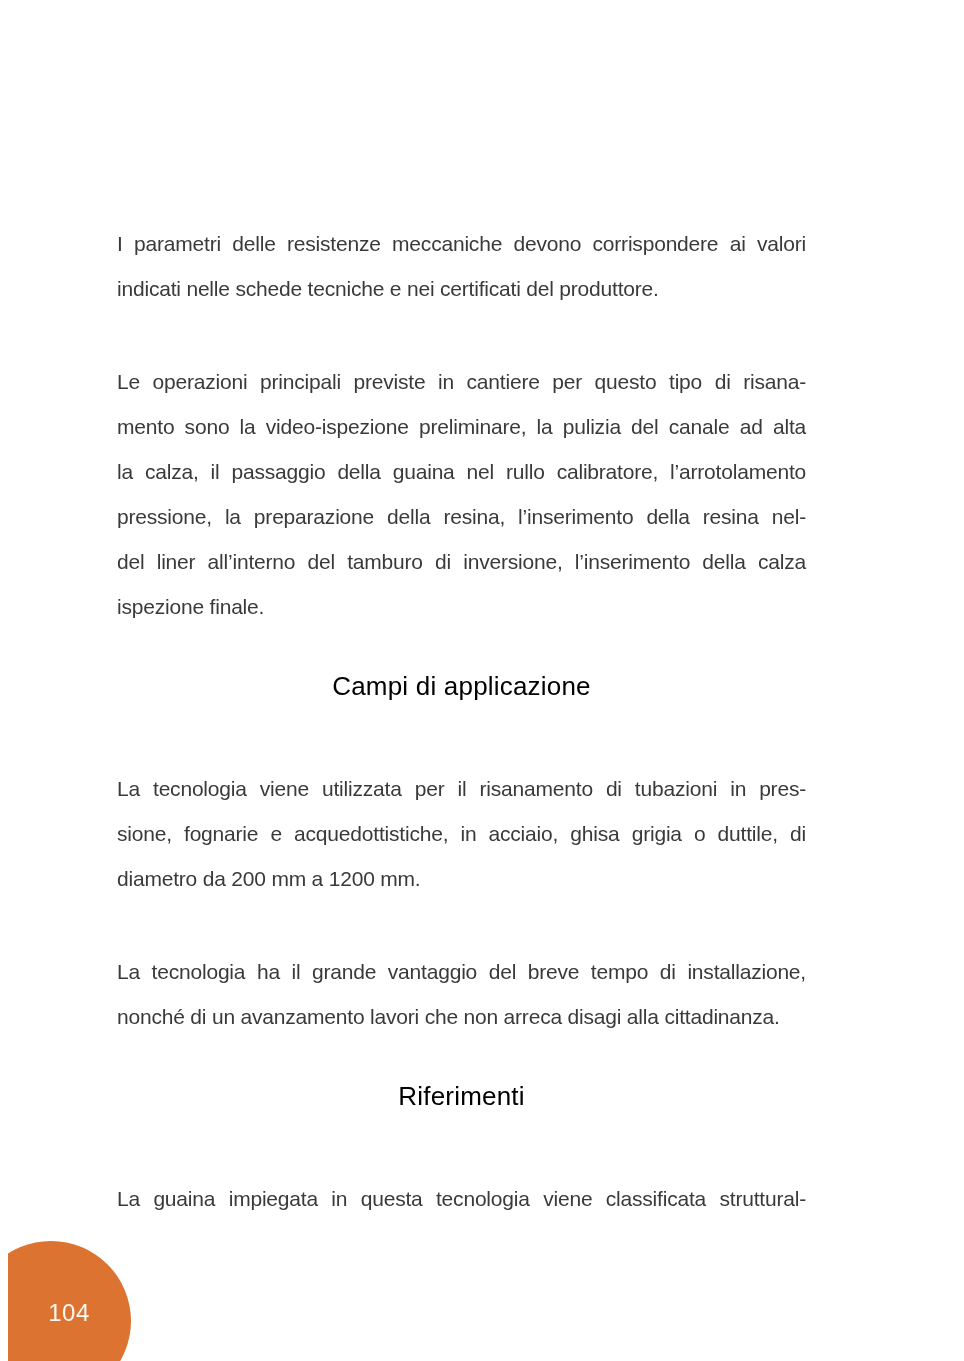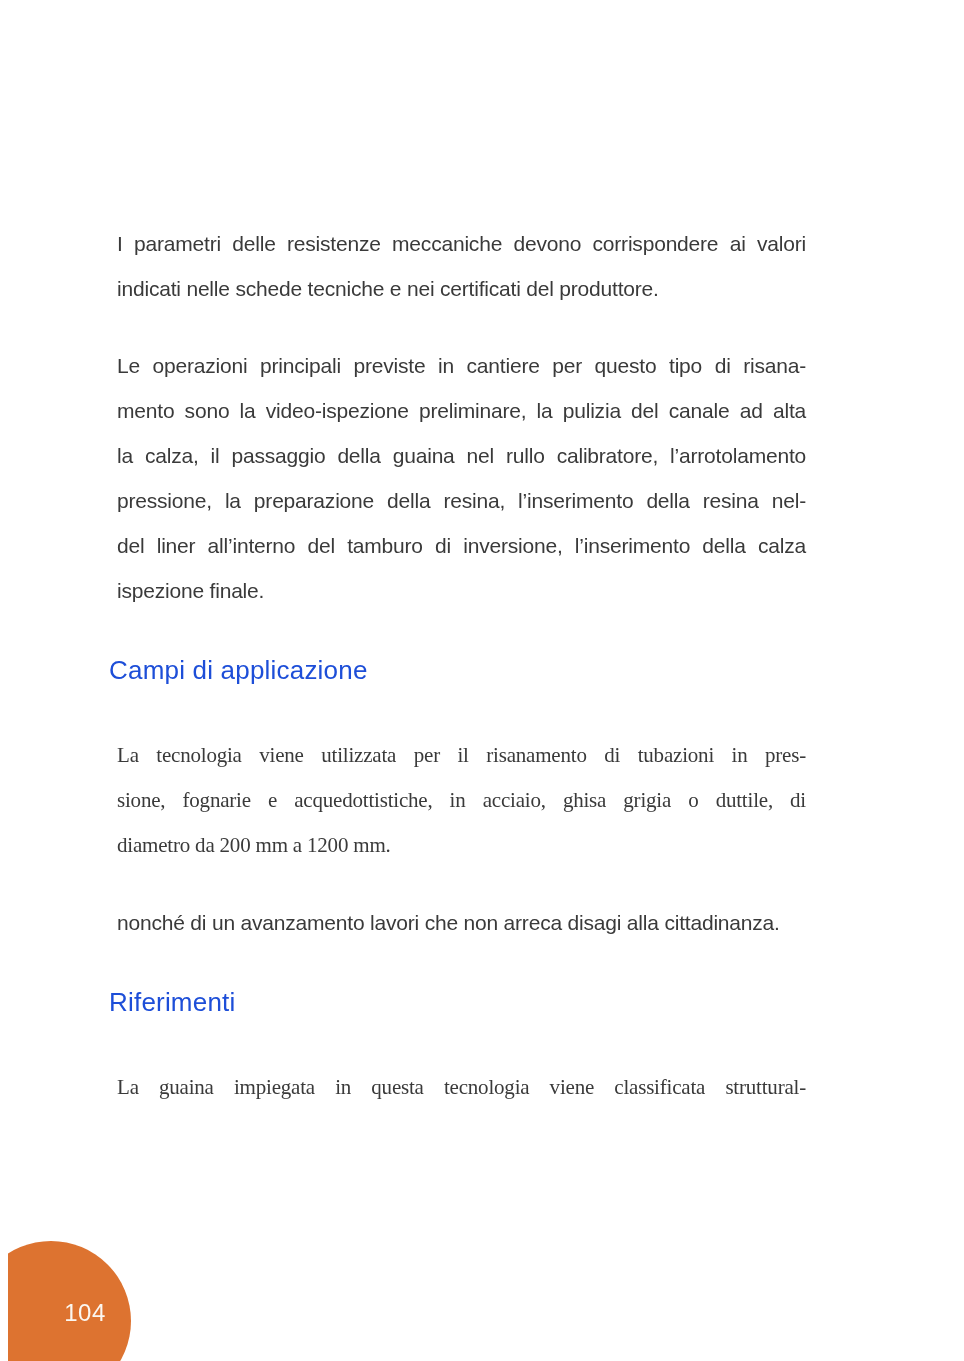--- a/index.html
+++ b/index.html
@@ -19,51 +19,51 @@
   }
   .content {
     position: absolute;
     left: 85px;
     top: 197px;
     width: 737px;
     display: flex;
     flex-direction: column;
   }
   .para {
-    margin-top: 16px;
+    margin-top: 32px;
     font-size: 21px;
     line-height: 29px;
     font-weight: 300;
     letter-spacing: -0.2px;
   }
   .para:first-child { margin-top: 0; }
   .ln { text-align: justify; text-align-last: justify; }
   .ln.last { text-align: justify; text-align-last: left; }
   .heading {
     margin-top: 25px;
     font-size: 26px;
     line-height: 32px;
     font-weight: 400;
     letter-spacing: 0.2px;
-    text-align: left;
-    color: #1d4ed8;
+    text-align: center;
+    color: #000000;
   }
-  .heading + .para { margin-top: 31px; font-family: Liberation Serif, serif; }
+  .heading + .para { margin-top: 48px; }
   .page-badge {
     position: absolute;
     left: -37px;
     top: 1233px;
     width: 160px;
     height: 160px;
     border-radius: 50%;
     background: #dd7330;
   }
   .page-num {
     position: absolute;
-    left: 114px;
+    left: 98px;
     top: 72px;
     transform: translate(-50%, -50%);
     color: #fbf7f1;
     font-size: 24px;
     font-weight: 300;
     letter-spacing: 0.5px;
   }
 </style>
 </head>
 <body>
@@ -87,20 +87,21 @@
 
     <h2 class="heading">Campi di applicazione</h2>
 
     <div class="para">
       <div class="ln">La tecnologia viene utilizzata per il risanamento di tubazioni in pres-</div>
       <div class="ln">sione, fognarie e acquedottistiche, in acciaio, ghisa grigia o duttile, di</div>
       <div class="ln last">diametro da 200 mm a 1200 mm.</div>
     </div>
 
     <div class="para">
+      <div class="ln">La tecnologia ha il grande vantaggio del breve tempo di installazione,</div>
       <div class="ln last">nonché di un avanzamento lavori che non arreca disagi alla cittadinanza.</div>
     </div>
 
     <h2 class="heading">Riferimenti</h2>
 
     <div class="para">
       <div class="ln">La guaina impiegata in questa tecnologia viene classificata struttural-</div>
     </div>
 
 

